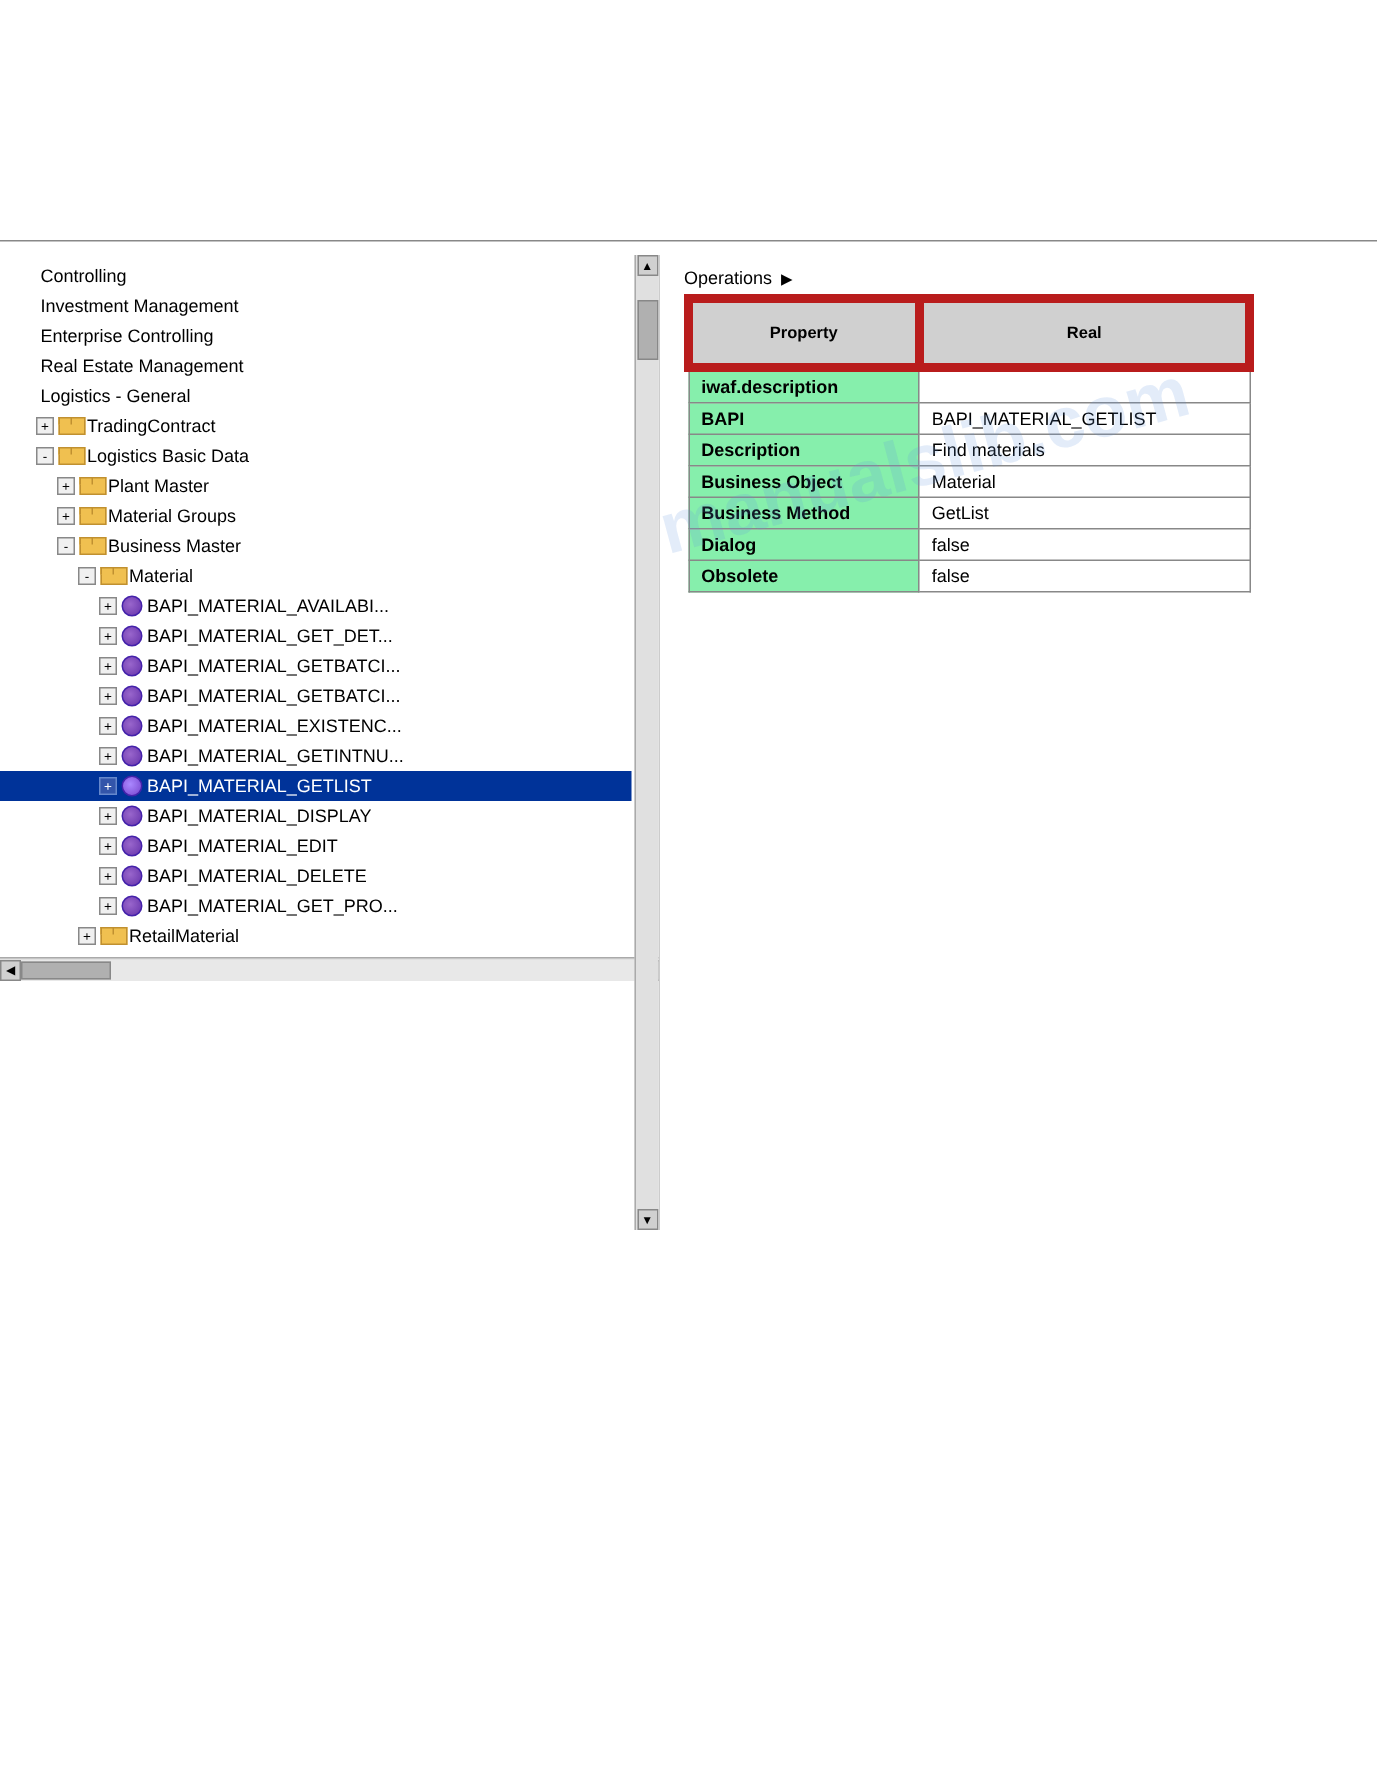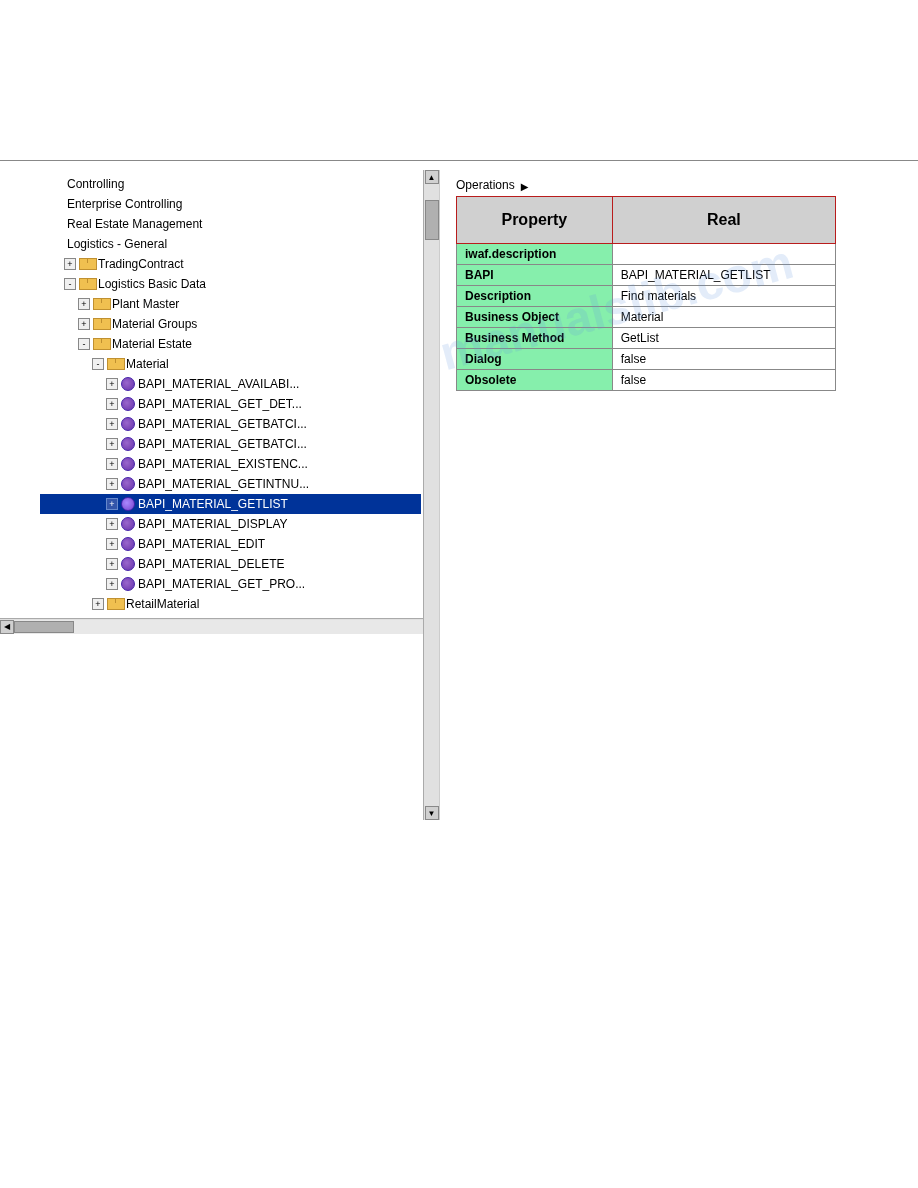--- a/index.html
+++ b/index.html
@@ -82,21 +82,20 @@
       display: flex;
       align-items: center;
       justify-content: center;
       font-size: 8px;
       cursor: pointer;
     }
 
     .tree-content {
       padding: 4px 0;
       padding-right: 18px;
-      margin-left: 40px;
     }
 
     .tree-item {
       display: flex;
       align-items: center;
       padding: 1px 4px;
       white-space: nowrap;
       cursor: pointer;
       font-size: 12px;
       line-height: 18px;
@@ -247,23 +246,23 @@
       padding-bottom: 4px;
     }
 
     .props-table {
       border-collapse: collapse;
       width: 380px;
     }
 
     .props-table th {
       background: #d0d0d0;
-      border: 1px solid #b91c1c;
+      border: 6px solid #b91c1c;
       padding: 14px 8px;
-      font-size: 16px;
+      font-size: 11px;
       font-weight: bold;
       text-align: center;
     }
 
     .props-table td {
       border: 1px solid #888;
       padding: 3px 8px;
       font-size: 12px;
     }
 
@@ -290,20 +289,24 @@
   <div class="tree-panel">
     <div style="display:flex; height: 100%;">
       <div style="flex:1; overflow:hidden;">
         <div class="tree-content">
 
           <div class="tree-item indent1">
             <span class="no-icon"></span>
             <span>Controlling</span>
           </div>
 
+          <div class="tree-item indent1">
+            <span class="no-icon"></span>
+            <span>Investment Management</span>
+          </div>
 
           <div class="tree-item indent1">
             <span class="no-icon"></span>
             <span>Enterprise Controlling</span>
           </div>
 
           <div class="tree-item indent1">
             <span class="no-icon"></span>
             <span>Real Estate Management</span>
           </div>
@@ -333,21 +336,21 @@
 
           <div class="tree-item indent3">
             <span class="expand-btn">+</span>
             <span class="folder-icon"></span>
             <span>Material Groups</span>
           </div>
 
           <div class="tree-item indent3">
             <span class="expand-btn">-</span>
             <span class="folder-icon"></span>
-            <span>Material Estate</span>
+            <span>Business Master</span>
           </div>
 
           <div class="tree-item indent4">
             <span class="expand-btn">-</span>
             <span class="folder-icon"></span>
             <span>Material</span>
           </div>
 
           <div class="tree-item indent5">
             <span class="expand-btn">+</span>

